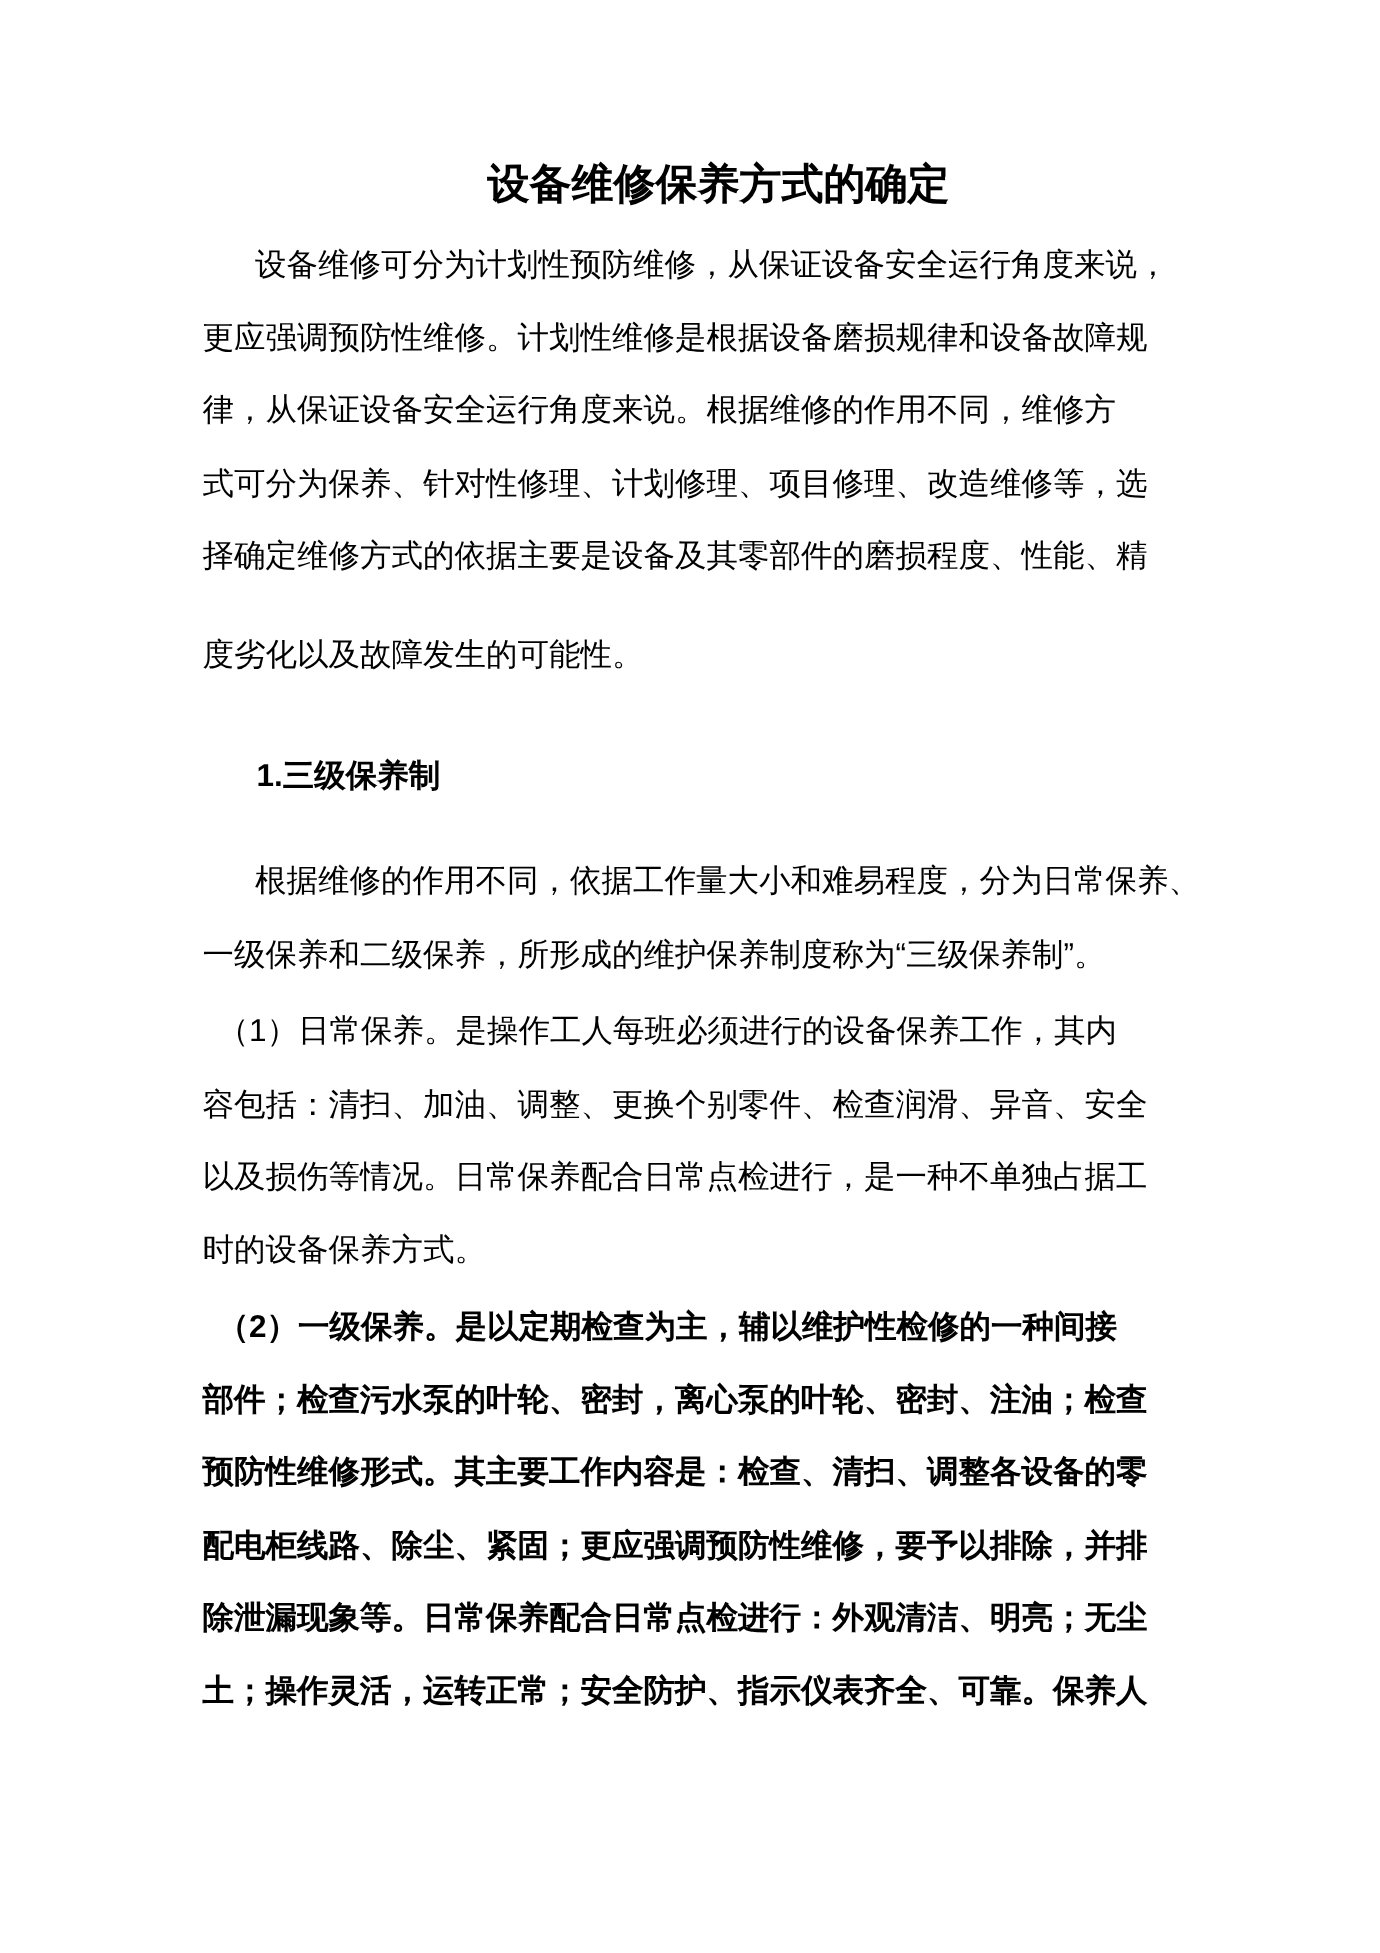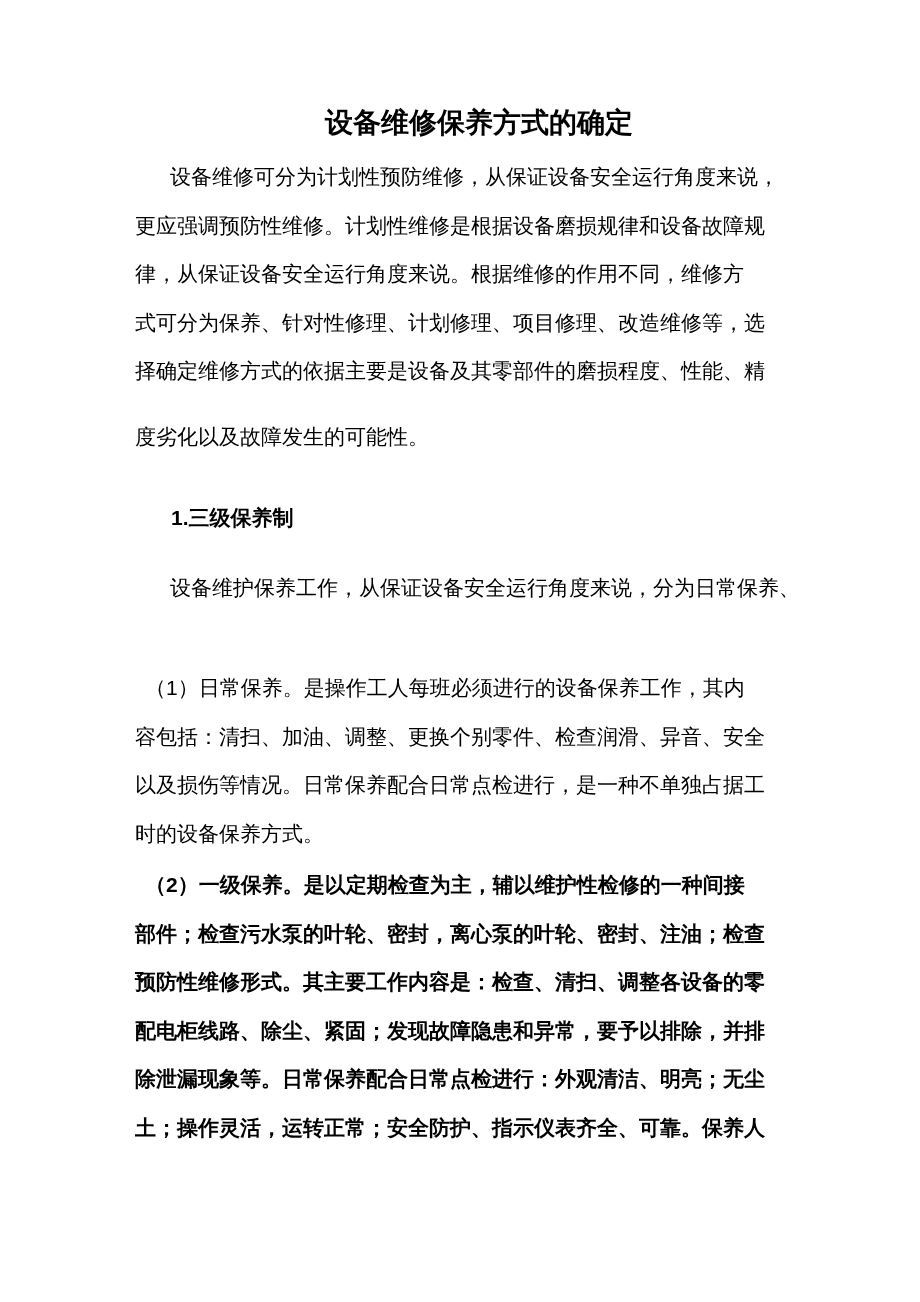--- a/index.html
+++ b/index.html
@@ -73,32 +73,33 @@
     <div class="line">择确定维修方式的依据主要是设备及其零部件的磨损程度、性能、精</div>
   </div>
 
   <div class="para pos-intro-tail">
     <div class="line">度劣化以及故障发生的可能性。</div>
   </div>
 
   <div class="section-heading pos-heading-1">1.三级保养制</div>
 
   <div class="para pos-three-level">
-    <div class="line indent-lg">设备维护保养工作，从保证设备安全运行角度来说，分为日常保养、</div>
+    <div class="line indent-lg">根据维修的作用不同，依据工作量大小和难易程度，分为日常保养、</div>
+    <div class="line">一级保养和二级保养，所形成的维护保养制度称为“三级保养制”。</div>
   </div>
 
   <div class="para pos-daily">
     <div class="line indent-sm">（1）日常保养。是操作工人每班必须进行的设备保养工作，其内</div>
     <div class="line">容包括：清扫、加油、调整、更换个别零件、检查润滑、异音、安全</div>
     <div class="line">以及损伤等情况。日常保养配合日常点检进行，是一种不单独占据工</div>
     <div class="line">时的设备保养方式。</div>
   </div>
 
   <div class="para pos-first-level">
     <div class="line indent-sm">（2）一级保养。是以定期检查为主，辅以维护性检修的一种间接</div>
     <div class="line">部件；检查污水泵的叶轮、密封，离心泵的叶轮、密封、注油；检查</div>
     <div class="line">预防性维修形式。其主要工作内容是：检查、清扫、调整各设备的零</div>
-    <div class="line">配电柜线路、除尘、紧固；发现故障隐患和异常，要予以排除，并排</div>
+    <div class="line">配电柜线路、除尘、紧固；更应强调预防性维修，要予以排除，并排</div>
     <div class="line">除泄漏现象等。日常保养配合日常点检进行：外观清洁、明亮；无尘</div>
     <div class="line">土；操作灵活，运转正常；安全防护、指示仪表齐全、可靠。保养人</div>
   </div>
 
 </div>
 
 </body></html>

